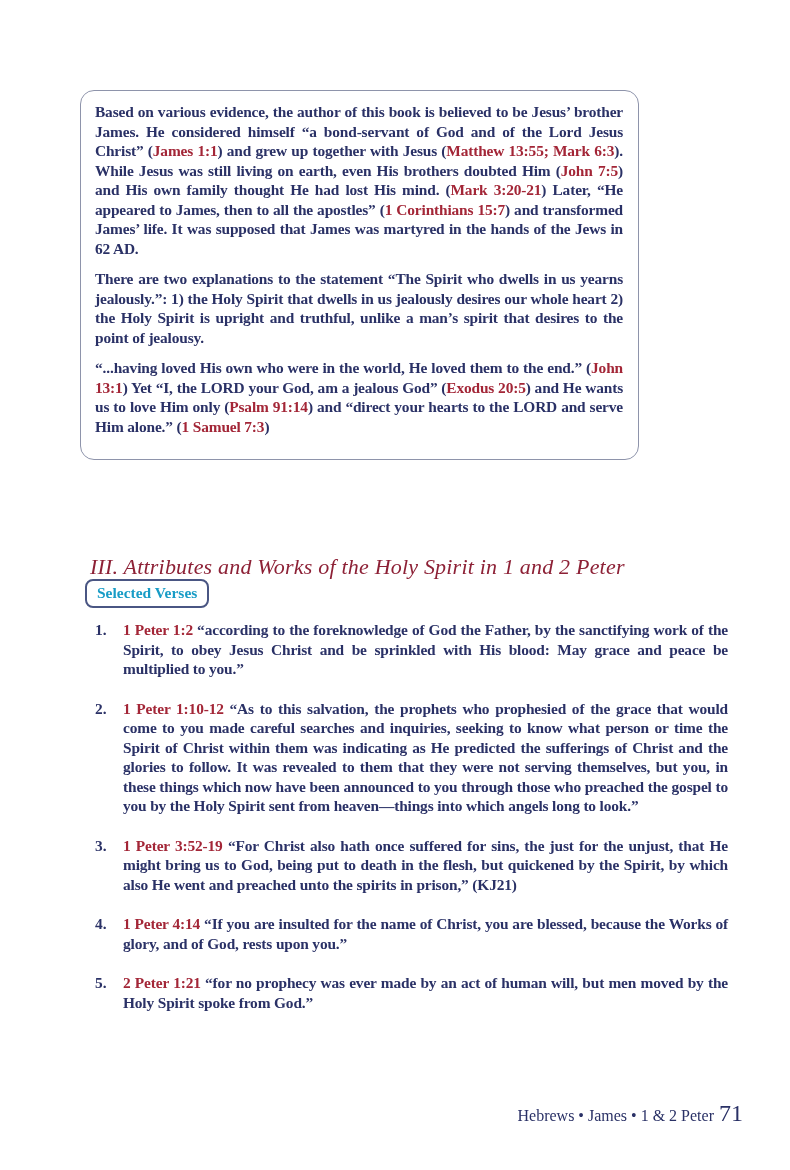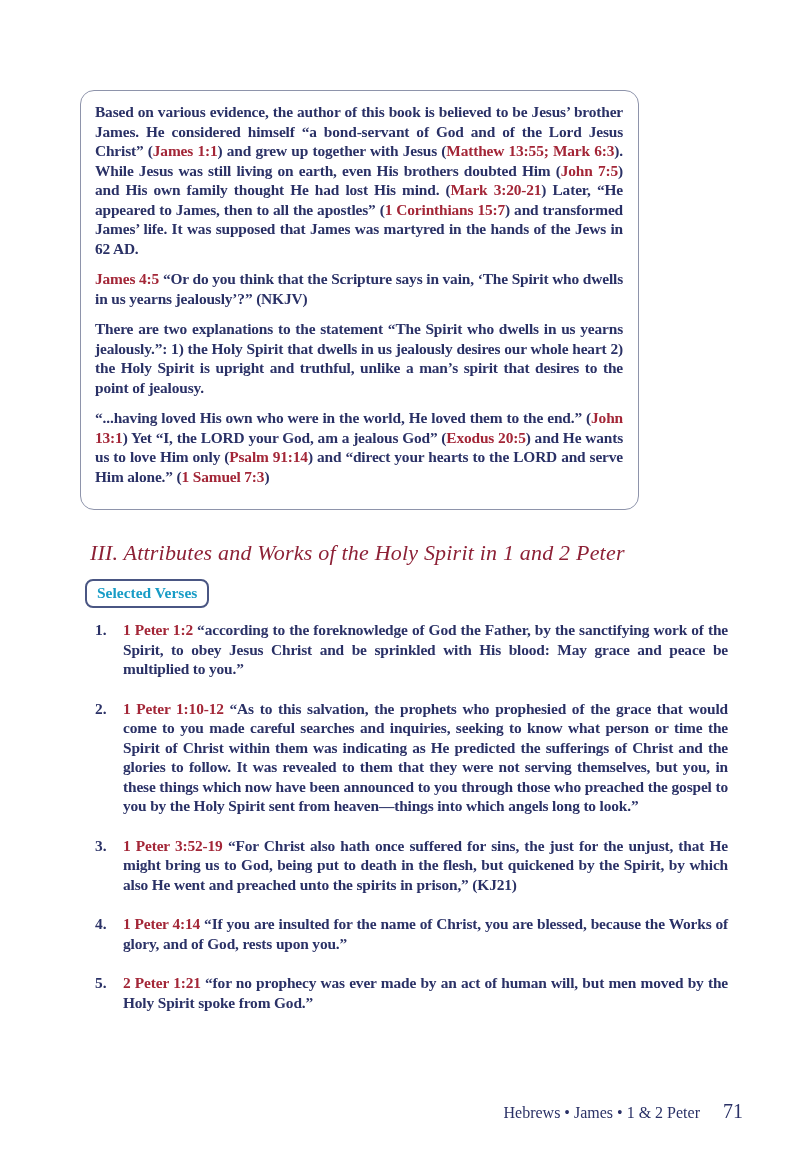--- a/index.html
+++ b/index.html
@@ -31,21 +31,21 @@
     line-height: 19.5px;
     text-align: justify;
     letter-spacing: -0.15px;
   }
   .info-box .body-text:last-child { margin-bottom: 11px; }
   .ref { color: #A32637; }
 
   
   .section-heading {
     position: absolute;
-    left: 90px; top: 540px;
+    left: 90px; top: 554px;
     margin: 0;
     font-size: 22px;
     font-weight: normal;
     font-style: italic;
     color: #8D2136;
     letter-spacing: 0.2px;
     white-space: nowrap;
   }
 
   
@@ -81,30 +81,29 @@
   .verse .vtext { flex: 1; text-align: justify; letter-spacing: -0.15px; }
 
   
   .footer {
     position: absolute;
     top: 1100px; right: 47px;
     color: #2A3166;
     font-size: 16px;
     white-space: nowrap;
   }
-  .footer .pagenum { font-size: 20px; margin-left: 23px; text-align: center; }
+  .footer .pagenum { font-size: 24px; margin-left: 5px; text-align: center; }
 </style>
 </head>
 <body>
 
 <div class="page">
 
   <section class="info-box">
     <p class="body-text"><span>Based on various evidence, the author of this book is believed to be Jesus’ brother James.  He considered himself “a bond-servant of God and of the Lord Jesus Christ” (</span><span class="ref">James 1:1</span><span>) and grew up together with Jesus (</span><span class="ref">Matthew 13:55; Mark 6:3</span><span>).  While Jesus was still living on earth, even His brothers doubted Him (</span><span class="ref">John 7:5</span><span>) and His own family thought He had lost His mind. (</span><span class="ref">Mark 3:20-21</span><span>) Later, “He appeared to James, then to all the apostles” (</span><span class="ref">1 Corinthians 15:7</span><span>) and transformed James’ life.  It was supposed that James was martyred in the hands of the Jews in 62 AD.</span></p>
-    <p class="body-text"><span class="ref">James 4:5 </span><span>“Or do you think that the Scripture says in vain, ‘The Spirit who dwells in us yearns jealously’?” (NKJV)</span></p>
     <p class="body-text"><span>There are two explanations to the statement “The Spirit who dwells in us yearns jealously.”: 1) the Holy Spirit that dwells in us jealously desires our whole heart 2) the Holy Spirit is upright and truthful, unlike a man’s spirit that desires to the point of jealousy.</span></p>
     <p class="body-text"><span>“...having loved His own who were in the world, He loved them to the end.” (</span><span class="ref">John 13:1</span><span>) Yet “I, the LORD your God, am a jealous God” (</span><span class="ref">Exodus 20:5</span><span>) and He wants us to love Him only (</span><span class="ref">Psalm 91:14</span><span>) and “direct your hearts to the LORD and serve Him alone.” (</span><span class="ref">1 Samuel 7:3</span><span>)</span></p>
   </section>
 
   <h2 class="section-heading">III. Attributes and Works of the Holy Spirit in 1 and 2 Peter</h2>
 
   <div class="badge">Selected Verses</div>
 
   <ol class="verses">
     <li class="verse">

